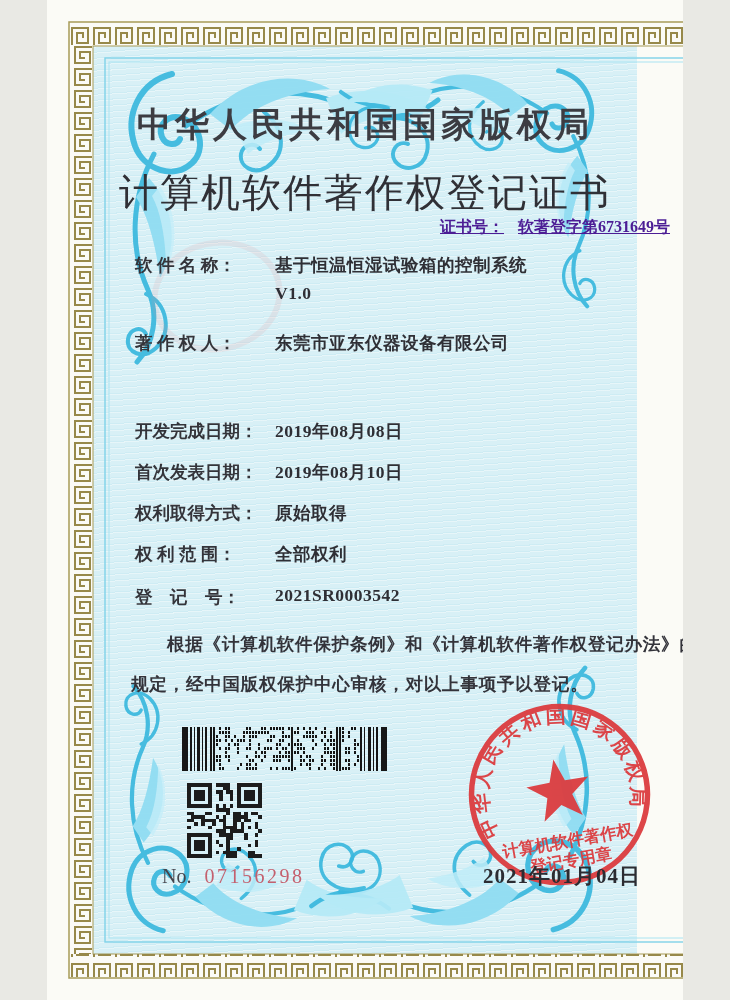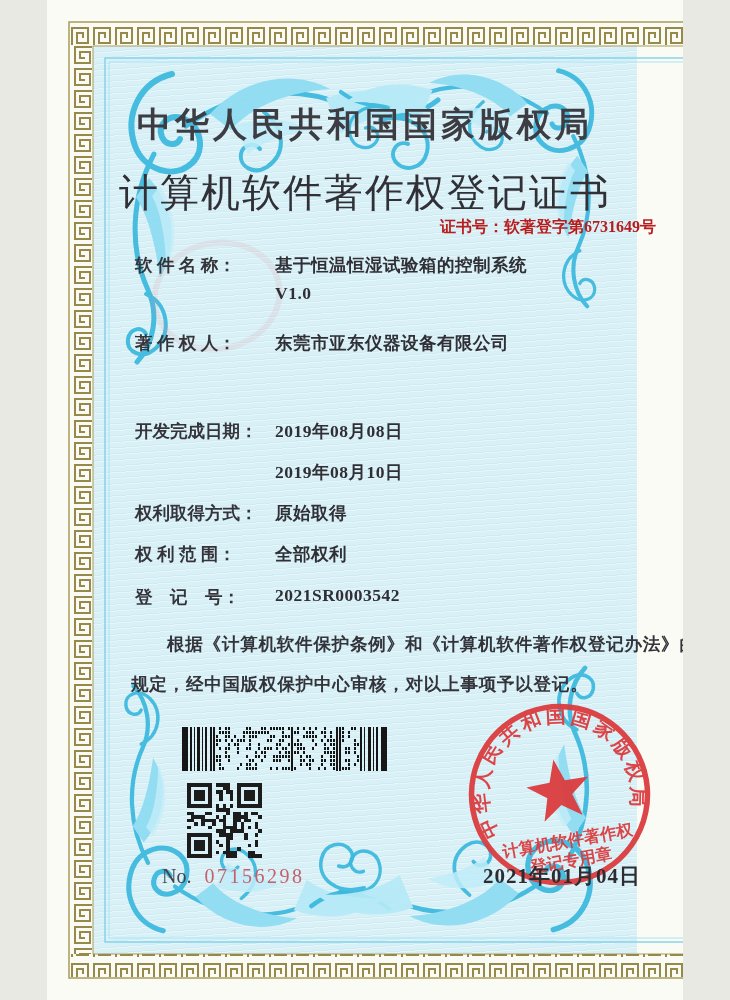--- a/index.html
+++ b/index.html
@@ -23,22 +23,22 @@
   .fl-br { right:62px; bottom:54px; width:330px; height:300px; transform:scale(-1,-1); }
   .issuer {
     position:absolute; left:0; right:0; top:102px; text-align:center;
     font-size:34px; font-weight:700; letter-spacing:4px; color:#3c3c42;
   }
   .cert-title {
     position:absolute; left:0; right:0; top:166px; text-align:center;
     font-size:39px; font-weight:400; letter-spacing:2px; color:#303036;
   }
   .certno-line {
-    position:absolute; left:393px; top:217px; display:flex; 
-    font-size:16px; font-weight:700; color:#b91c1c;
+    position:absolute; left:393px; top:217px; display:flex; gap:14px;
+    font-size:16px; font-weight:700; color:#4c1d95;text-decoration:underline;
   }
   .field { position:absolute; left:88px; width:570px; height:26px; }
   .field .flabel { position:absolute; left:0; top:0; font-size:17.5px; font-weight:700; color:#34343a; }
   .field .fvalue { position:absolute; left:140px; top:0; font-size:17.5px; font-weight:700; color:#2f2f35; letter-spacing:.5px; }
   .f-name    { top:253px; }
   .f-version { top:283px; }
   .f-owner   { top:331px; }
   .f-dev     { top:419px; }
   .f-pub     { top:460px; }
   .f-acq     { top:501px; }
@@ -145,20 +145,21 @@
   </div>
   <div class="field f-owner">
     <span class="flabel">著 作 权 人：</span>
     <span class="fvalue">东莞市亚东仪器设备有限公司</span>
   </div>
   <div class="field f-dev">
     <span class="flabel">开发完成日期：</span>
     <span class="fvalue">2019年08月08日</span>
   </div>
   <div class="field f-pub">
+    <span class="flabel">首次发表日期：</span>
     <span class="fvalue">2019年08月10日</span>
   </div>
   <div class="field f-scope">
     <span class="flabel">权 利 范 围：</span>
     <span class="fvalue">全部权利</span>
   </div>
   <div class="field f-acq">
     <span class="flabel">权利取得方式：</span>
     <span class="fvalue">原始取得</span>
   </div>

